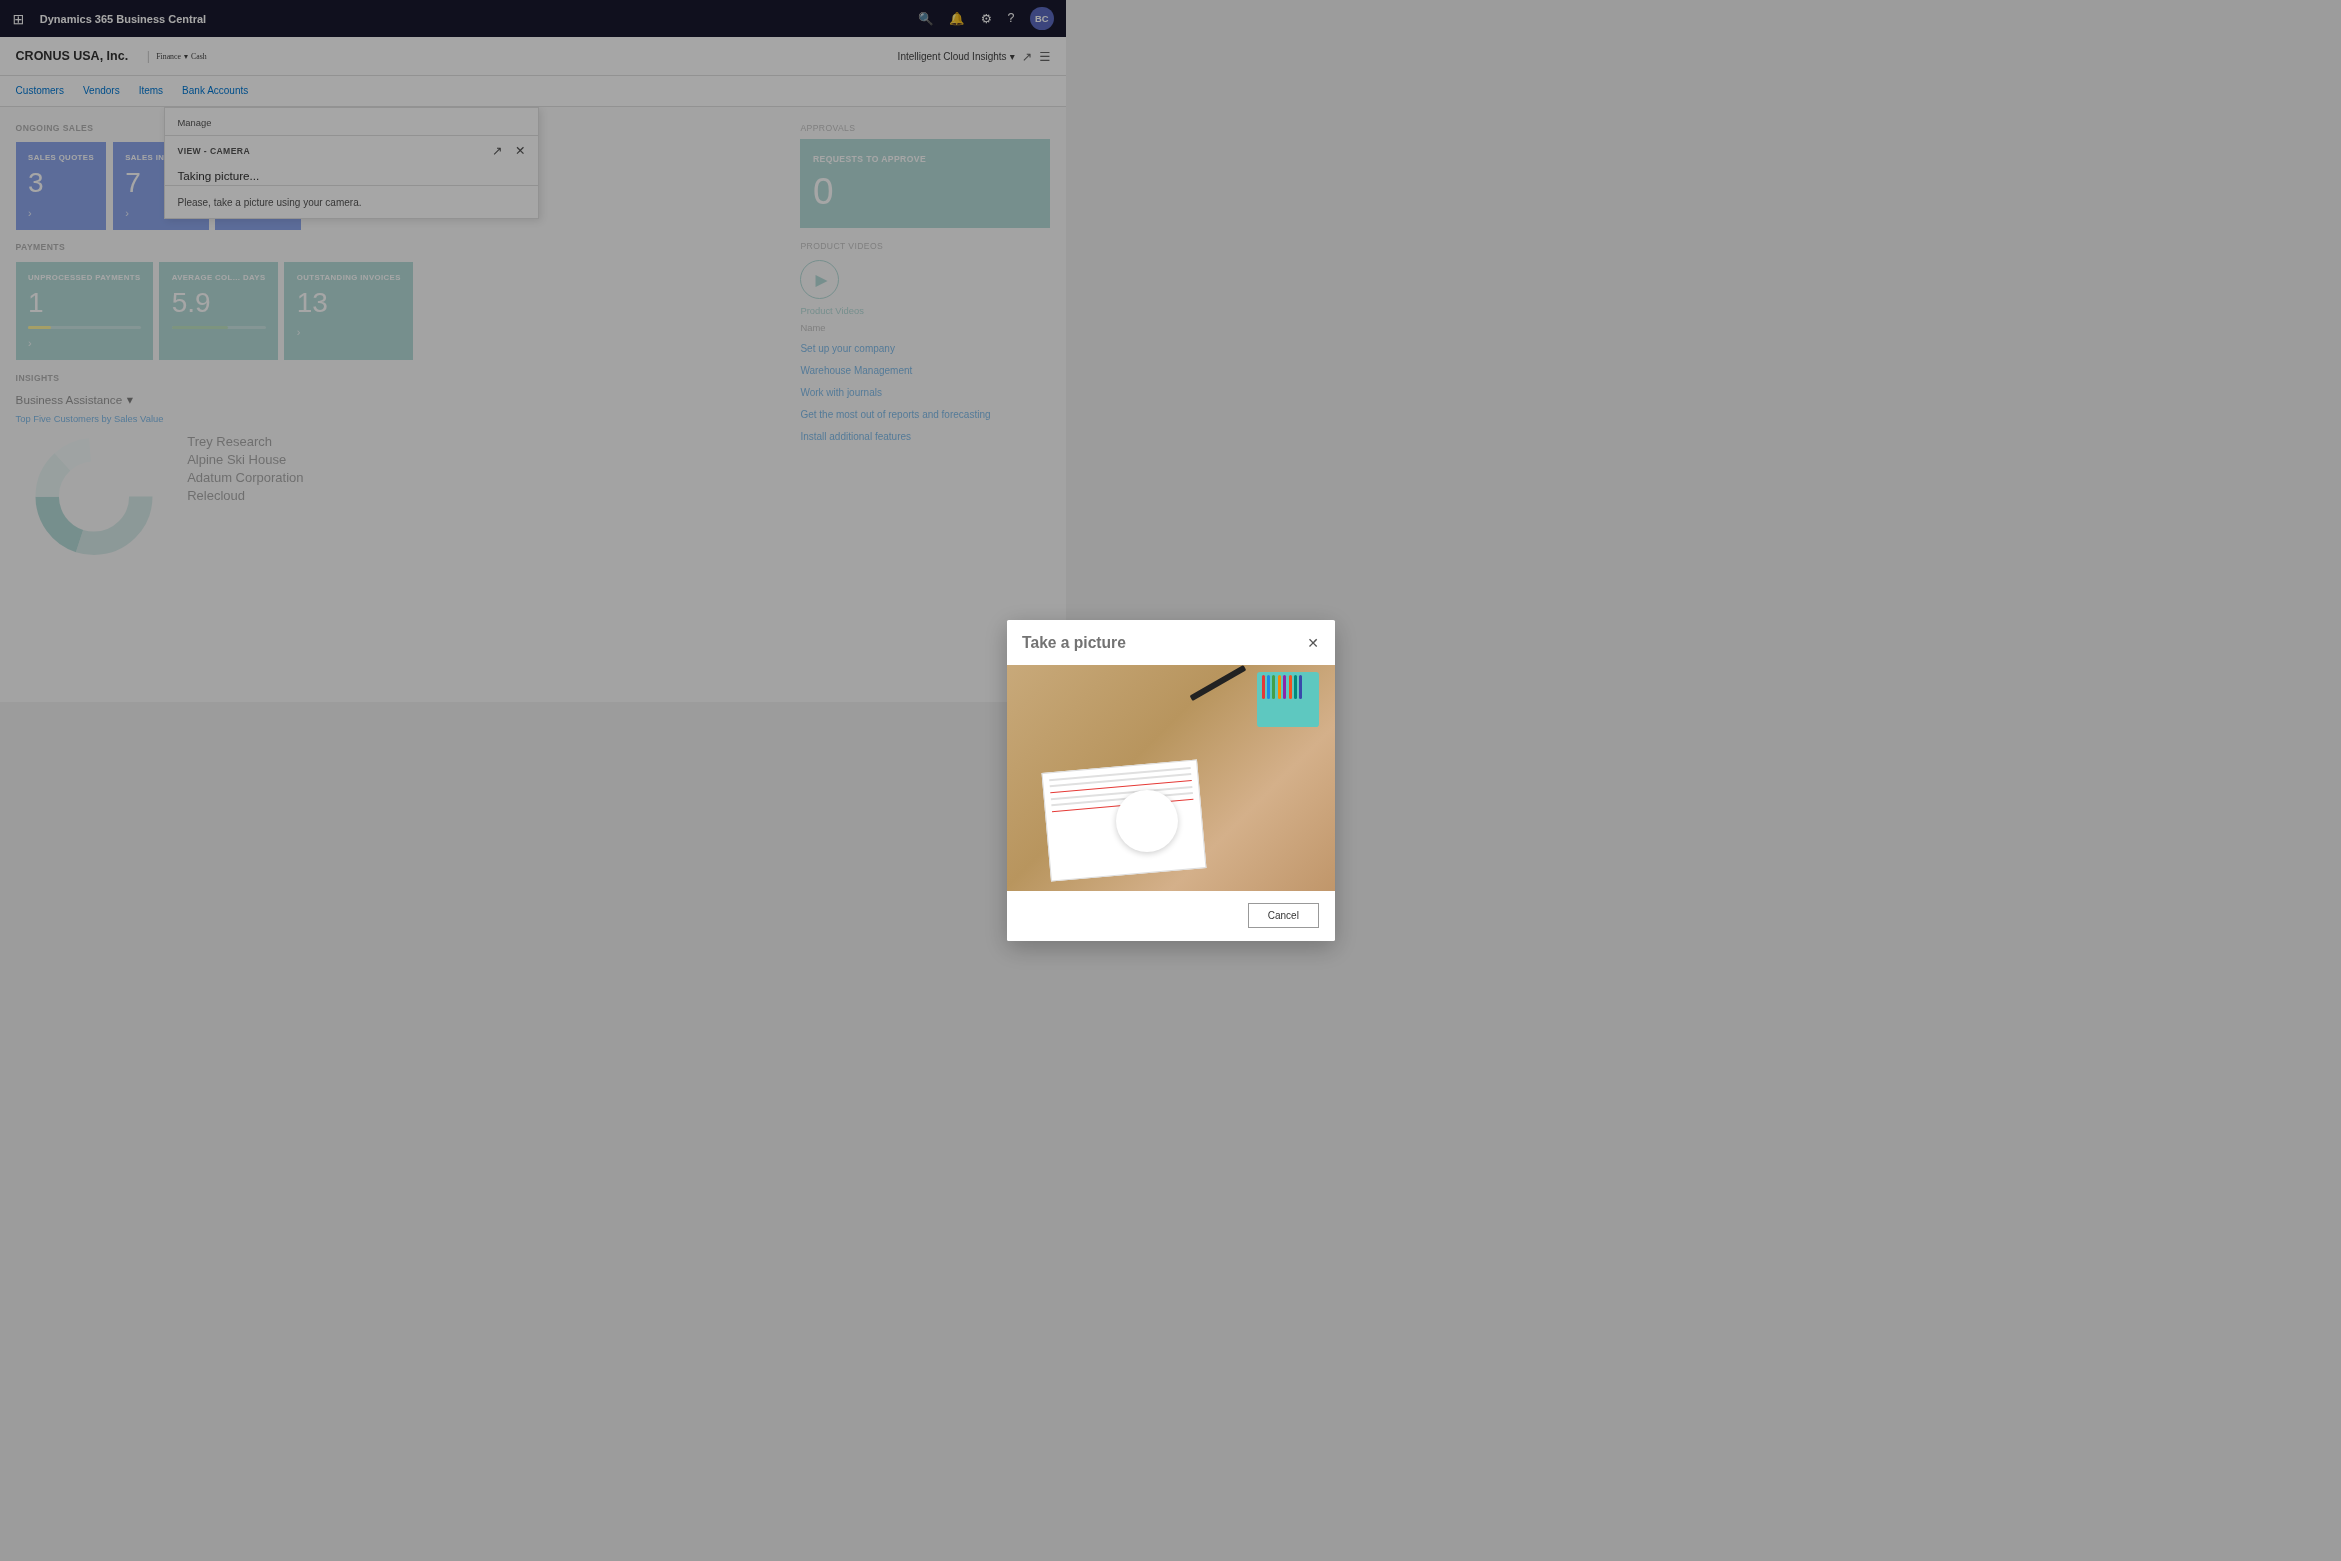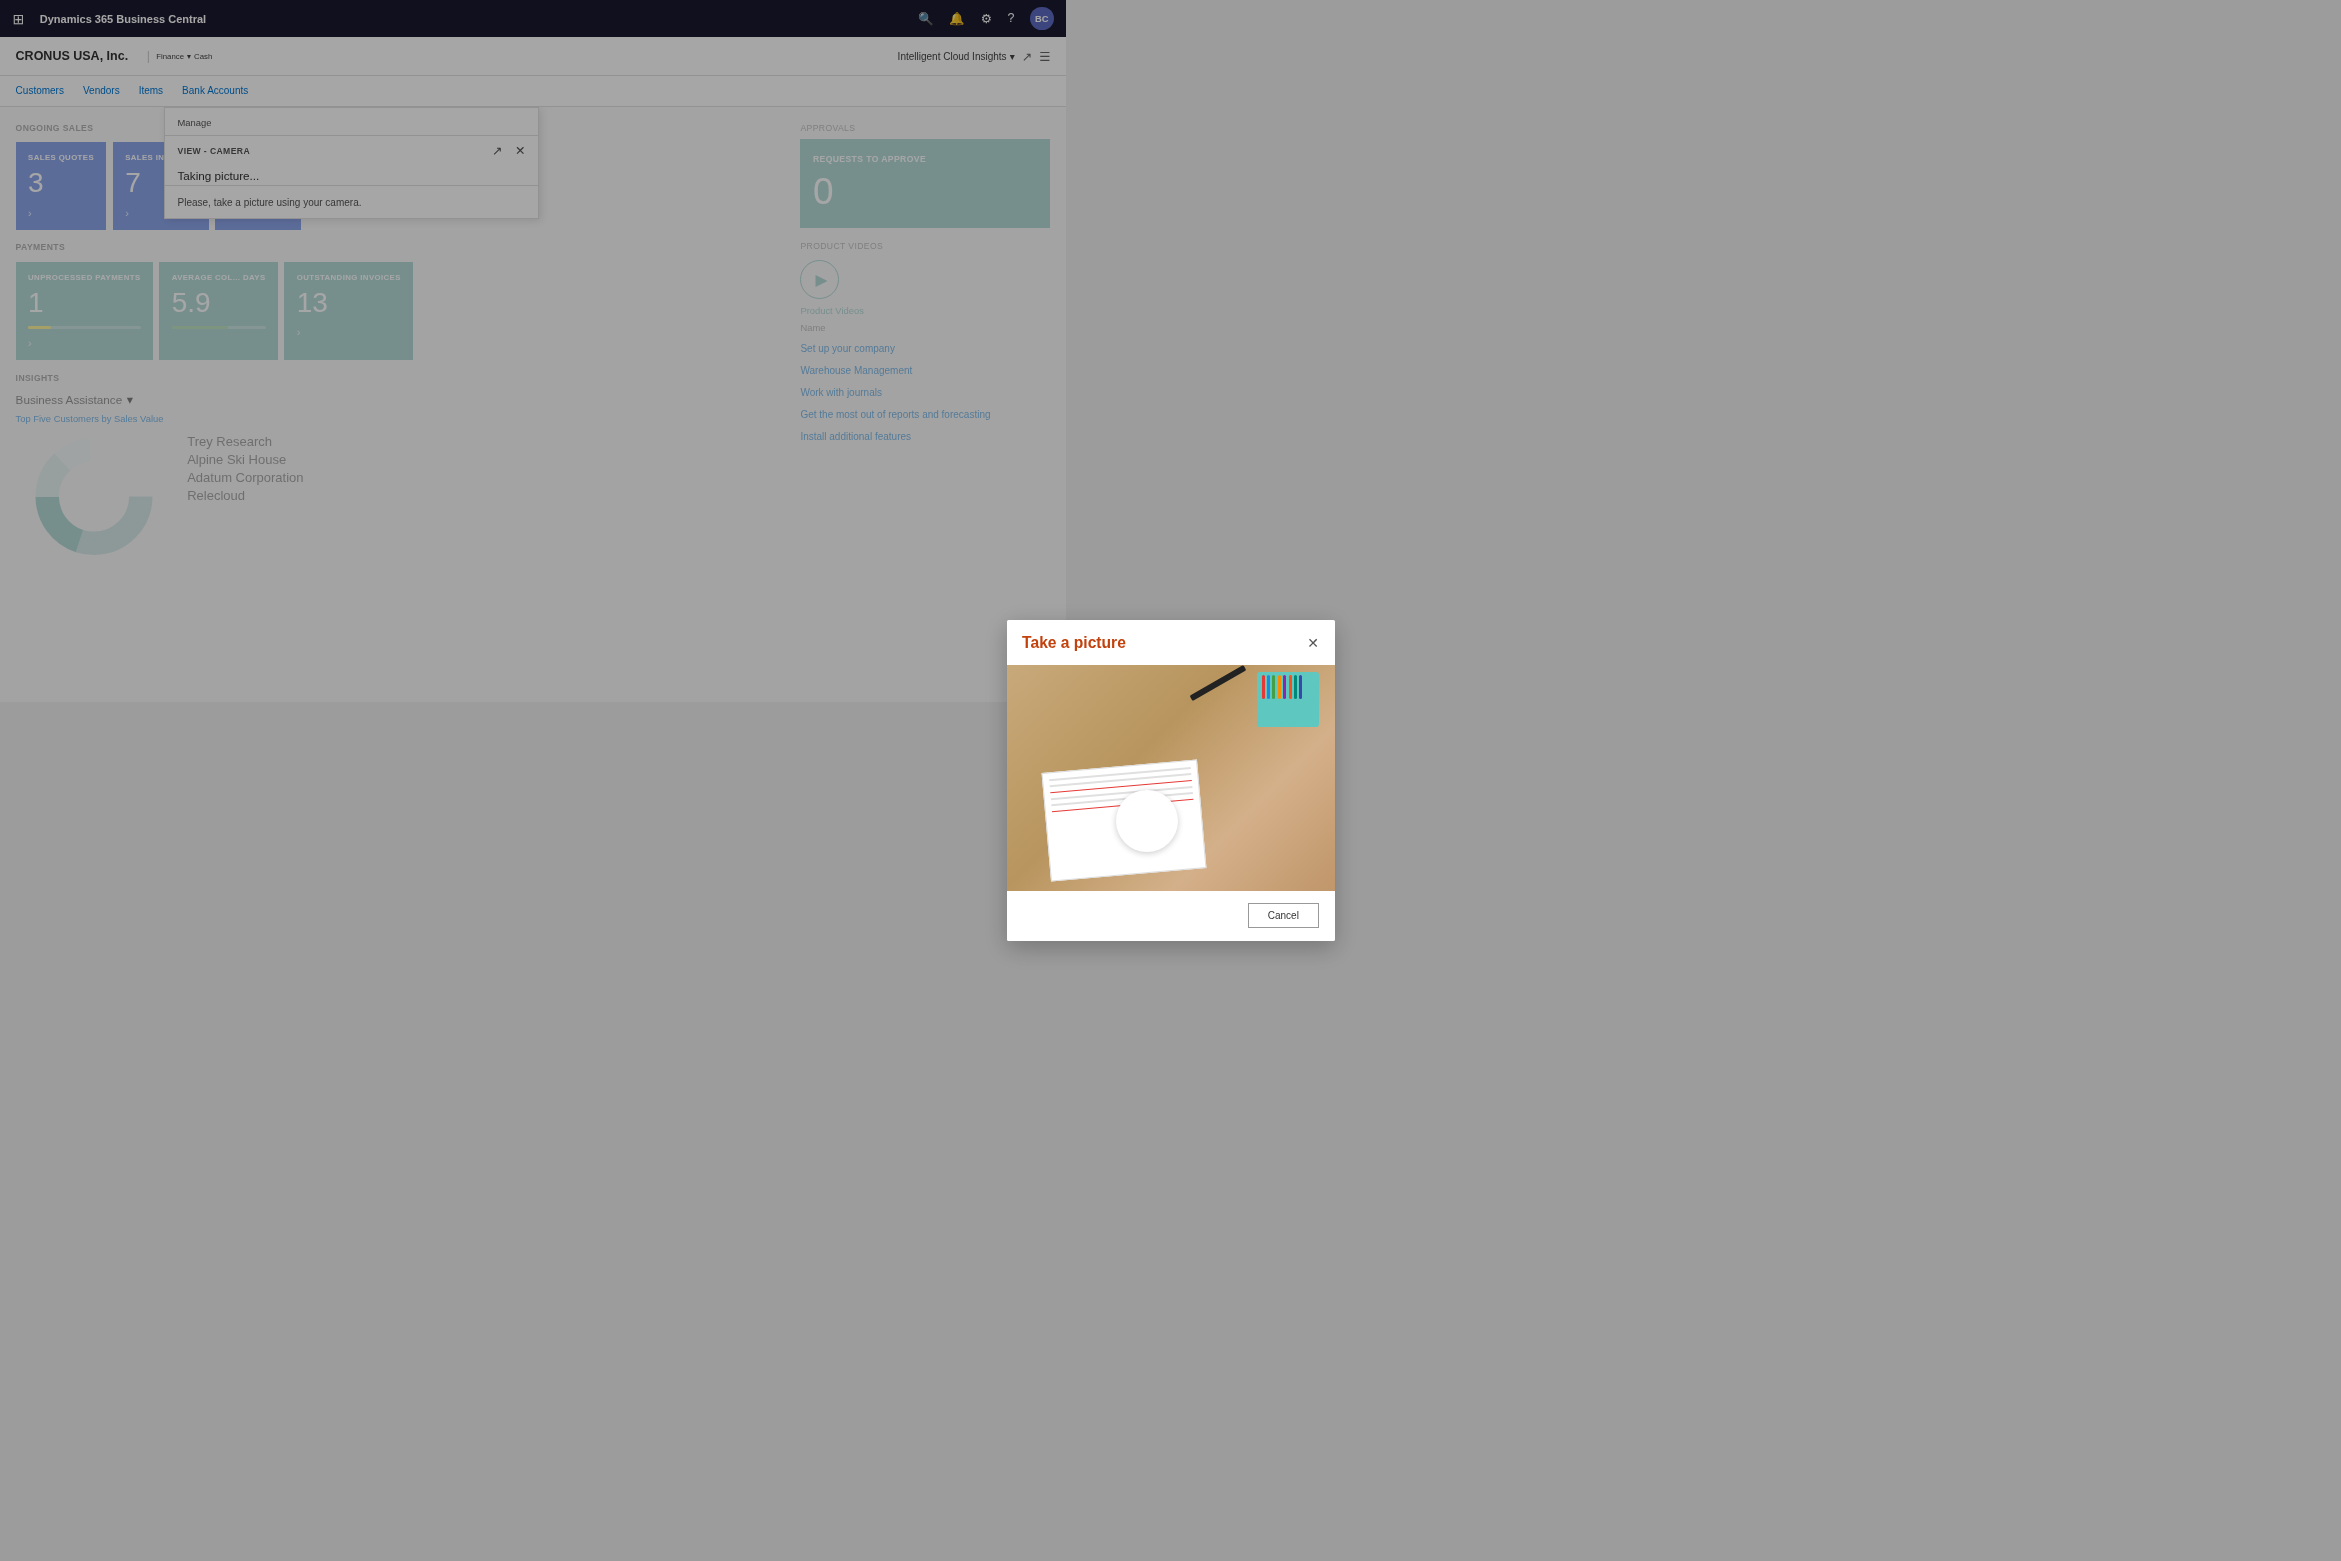--- a/index.html
+++ b/index.html
@@ -67,20 +67,21 @@
     }
     .nav-separator { color: #ccc; margin: 0 6.2px; }
     .nav-menu-item {
       font-size: 10px;
       color: #444;
       cursor: pointer;
       margin-right: 3.1px;
       display: flex;
       align-items: center;
       gap: 3.1px;
+      font-family: Liberation Serif, serif;
     }
     .nav-menu-item span { font-size: 7.8px; }
     .second-nav-right {
       margin-left: auto;
       display: flex;
       align-items: center;
       gap: 7px;
     }
     .intelligent-cloud {
       font-size: 10px;
@@ -333,21 +334,21 @@
     }
     .modal-header {
       display: flex;
       align-items: center;
       justify-content: space-between;
       padding: 14px 15.6px 12.5px;
     }
     .modal-title {
       font-size: 15.6px;
       font-weight: 600;
-      color: #c2410c;
+      color: #737373;
     }
     .modal-close {
       font-size: 14px;
       color: #555;
       cursor: pointer;
       background: none;
       border: none;
       line-height: 1;
     }
     .modal-image {

